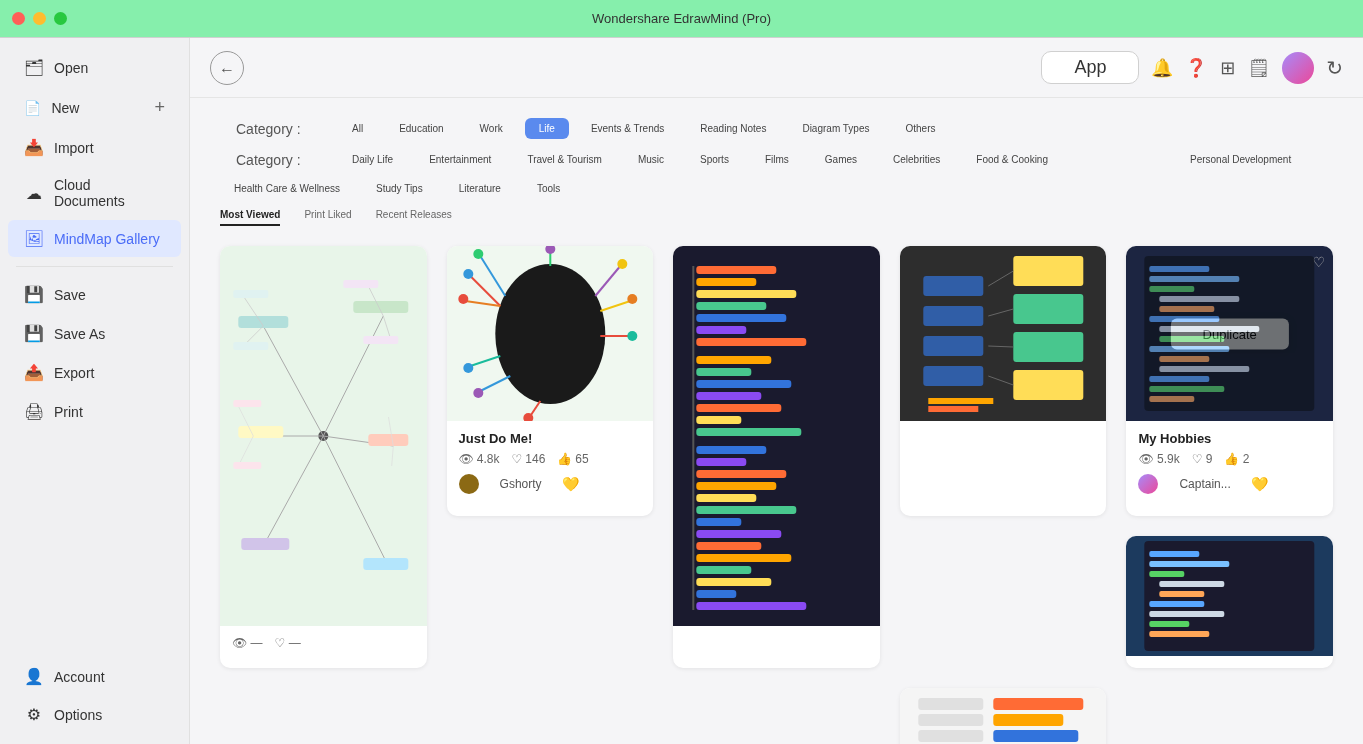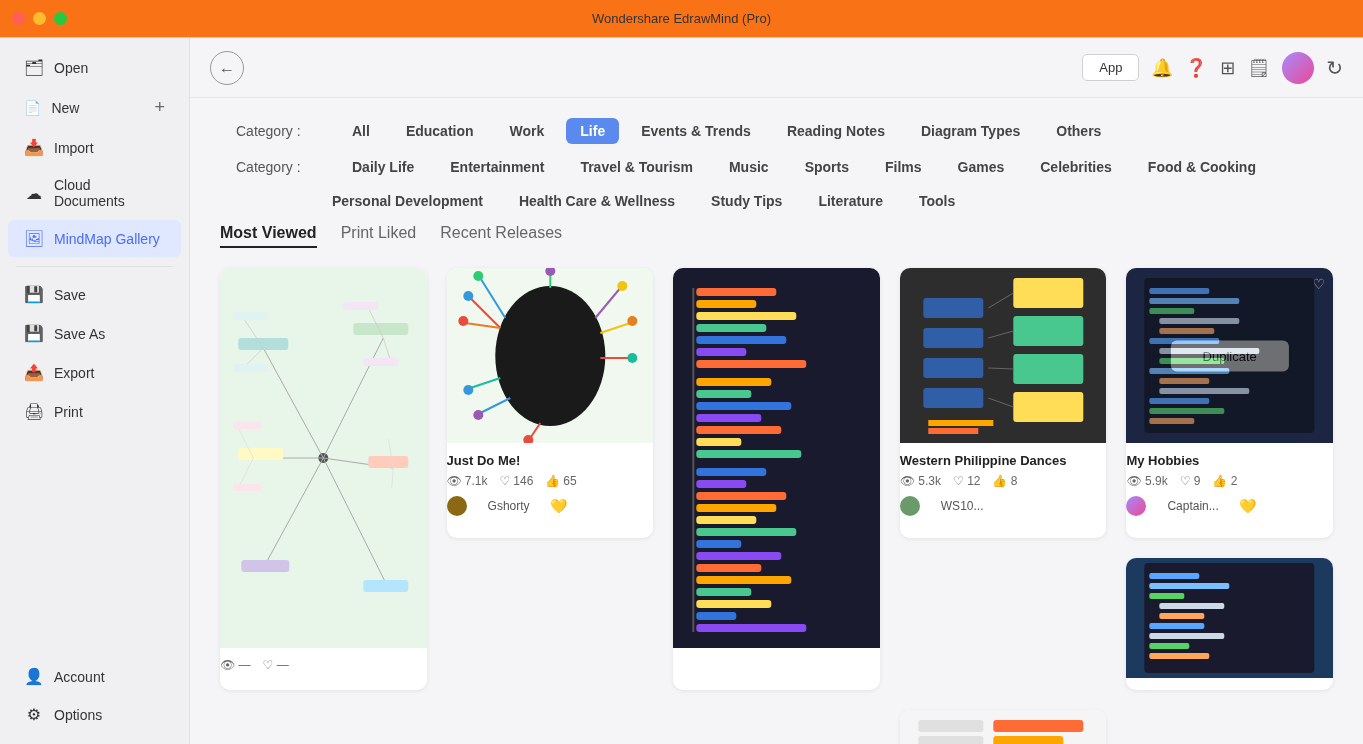--- a/index.html
+++ b/index.html
@@ -1,21 +1,21 @@
 <!DOCTYPE html>
 <html><head>
   <meta charset="utf-8">
   <style>
     * { box-sizing: border-box; margin: 0; padding: 0; }
     body { font-family: -apple-system, BlinkMacSystemFont, 'Segoe UI', sans-serif; background: #f5f5f7; width: 1363px; height: 744px; overflow: hidden; display: flex; flex-direction: column; }
 
     
     .titlebar {
       height: 38px;
-      background: #f97316;
+      background: #86efac;
       display: flex;
       align-items: center;
       justify-content: center;
       position: relative;
       border-bottom: 1px solid #d0d0d0;
       flex-shrink: 0;
     }
     .titlebar-title { font-size: 13px; color: #333; font-weight: 500; }
     .traffic-lights { position: absolute; left: 12px; display: flex; gap: 8px; align-items: center; }
     .traffic-light { width: 13px; height: 13px; border-radius: 50%; }
@@ -70,23 +70,23 @@
       border-radius: 50%;
       display: flex; align-items: center; justify-content: center;
       cursor: pointer;
       color: #555;
       font-size: 16px;
     }
     .topbar-right { display: flex; align-items: center; gap: 12px; }
     .topbar-btn {
       background: #fff;
       border: 1px solid #d0d0d0;
-      border-radius: 5px;
-      padding: 5px 16px;
-      font-size: 13px;
+      border-radius: 10px;
+      padding: 5px 32px;
+      font-size: 18px;
       cursor: pointer;
       color: #333;
     }
     .topbar-icon { font-size: 18px; color: #555; cursor: pointer; }
     .avatar-circle {
       width: 32px; height: 32px;
       border-radius: 50%;
       background: linear-gradient(135deg, #a78bfa, #ec4899);
       cursor: pointer;
     }
@@ -100,36 +100,35 @@
       display: flex;
       align-items: center;
       gap: 8px;
       margin-bottom: 10px;
       flex-wrap: wrap;
     }
     .category-label { font-size: 14px; color: #555; font-weight: 500; margin-right: 4px; min-width: 90px; margin-left: 16px; }
     .cat-item {
       padding: 5px 14px;
       border-radius: 6px;
-      font-size: 14px;
+      font-size: 10px;
       cursor: pointer;
       color: #444;
-      font-weight: bold;
     }
     .cat-item.active { background: #5a8aee; color: #fff; }
 
     
     .sort-tabs {
       display: flex;
       gap: 24px;
       margin-bottom: 20px;
       margin-top: 10px;
     }
     .sort-tab {
-      font-size: 16px;
+      font-size: 10px;
       color: #666;
       cursor: pointer;
       padding-bottom: 4px;
       text-align: right;
     }
     .sort-tab.active {
       color: #222;
       font-weight: 600;
       border-bottom: 2px solid #222;
     }
@@ -153,21 +152,21 @@
       height: 200px;
       background: #e8f4e8;
       display: flex; align-items: center; justify-content: center;
       overflow: hidden;
       position: relative;
     }
     .card-thumb-dark { background: #1a1a2e; }
     .card-thumb-light { background: #f0f8ff; }
     .card-thumb-blue { background: #1c2541; }
 
-    .card-info { padding: 10px 0; }
+    .card-info { padding: 10px 12px; }
     .card-title { font-size: 13px; font-weight: 600; color: #222; margin-bottom: 6px; }
     .card-stats { display: flex; align-items: center; gap: 12px; font-size: 12px; color: #666; margin-bottom: 8px; }
     .card-stats span { display: flex; align-items: center; gap: 3px; }
     .card-author { display: flex; align-items: center; gap: 21px; font-size: 12px; color: #555; }
     .author-avatar { width: 20px; height: 20px; border-radius: 50%; background: #c0a060; }
     .gold-badge { color: #f0a500; font-size: 14px; }
 
     
     .duplicate-btn {
       position: absolute;
@@ -385,21 +384,21 @@
               <circle cx="172" cy="53" r="5" fill="#e67e22"></circle>
               <circle cx="172" cy="90" r="5" fill="#1abc9c"></circle>
               <circle cx="8" cy="122" r="5" fill="#3498db"></circle>
               <circle cx="18" cy="147" r="5" fill="#9b59b6"></circle>
               <circle cx="68" cy="172" r="5" fill="#e74c3c"></circle>
             </svg>
           </div>
           <div class="card-info">
             <div class="card-title">Just Do Me!</div>
             <div class="card-stats">
-              <span>👁 <span>7.1k</span></span>
+              <span>👁 <span>4.8k</span></span>
               <span>♡ <span>146</span></span>
               <span>👍 <span>65</span></span>
             </div>
             <div class="card-author">
               <div class="author-avatar" style="background:#8B6914;"></div>
               <span>Gshorty</span>
               <span class="gold-badge">💛</span>
             </div>
           </div>
         </div>
@@ -458,32 +457,20 @@
               <rect x="10" y="120" width="60" height="20" rx="3" fill="#3273dc" opacity="0.7"></rect>
               <line x1="75" y1="40" x2="100" y2="25" stroke="#666" stroke-width="1"></line>
               <line x1="75" y1="70" x2="100" y2="63" stroke="#666" stroke-width="1"></line>
               <line x1="75" y1="100" x2="100" y2="101" stroke="#666" stroke-width="1"></line>
               <line x1="75" y1="130" x2="100" y2="139" stroke="#666" stroke-width="1"></line>
 
               <line x1="15" y1="155" x2="80" y2="155" stroke="#ffa500" stroke-width="6" rx="2"></line>
               <line x1="15" y1="163" x2="65" y2="163" stroke="#ff6b35" stroke-width="6"></line>
             </svg>
           </div>
-          <div class="card-info">
-            <div class="card-title">Western Philippine Dances</div>
-            <div class="card-stats">
-              <span>👁 5.3k</span>
-              <span>♡ 12</span>
-              <span>👍 8</span>
-            </div>
-            <div class="card-author">
-              <div class="author-avatar" style="background:#6a9a6a;"></div>
-              <span>WS10...</span>
-            </div>
-          </div>
         </div>
 
         <div class="gallery-card">
           <div class="card-thumb card-thumb-blue" style="background:#1c2541; height:175px; position:relative;">
             <span class="heart-overlay">♡</span>
             <button class="duplicate-btn">Duplicate</button>
             <svg viewBox="0 0 180 175" width="100%" height="100%" style="opacity:0.6;">
 
               <rect x="5" y="10" width="170" height="155" rx="4" fill="#0d1117"></rect>
               <rect x="10" y="20" width="60" height="6" rx="2" fill="#58a6ff"></rect>

